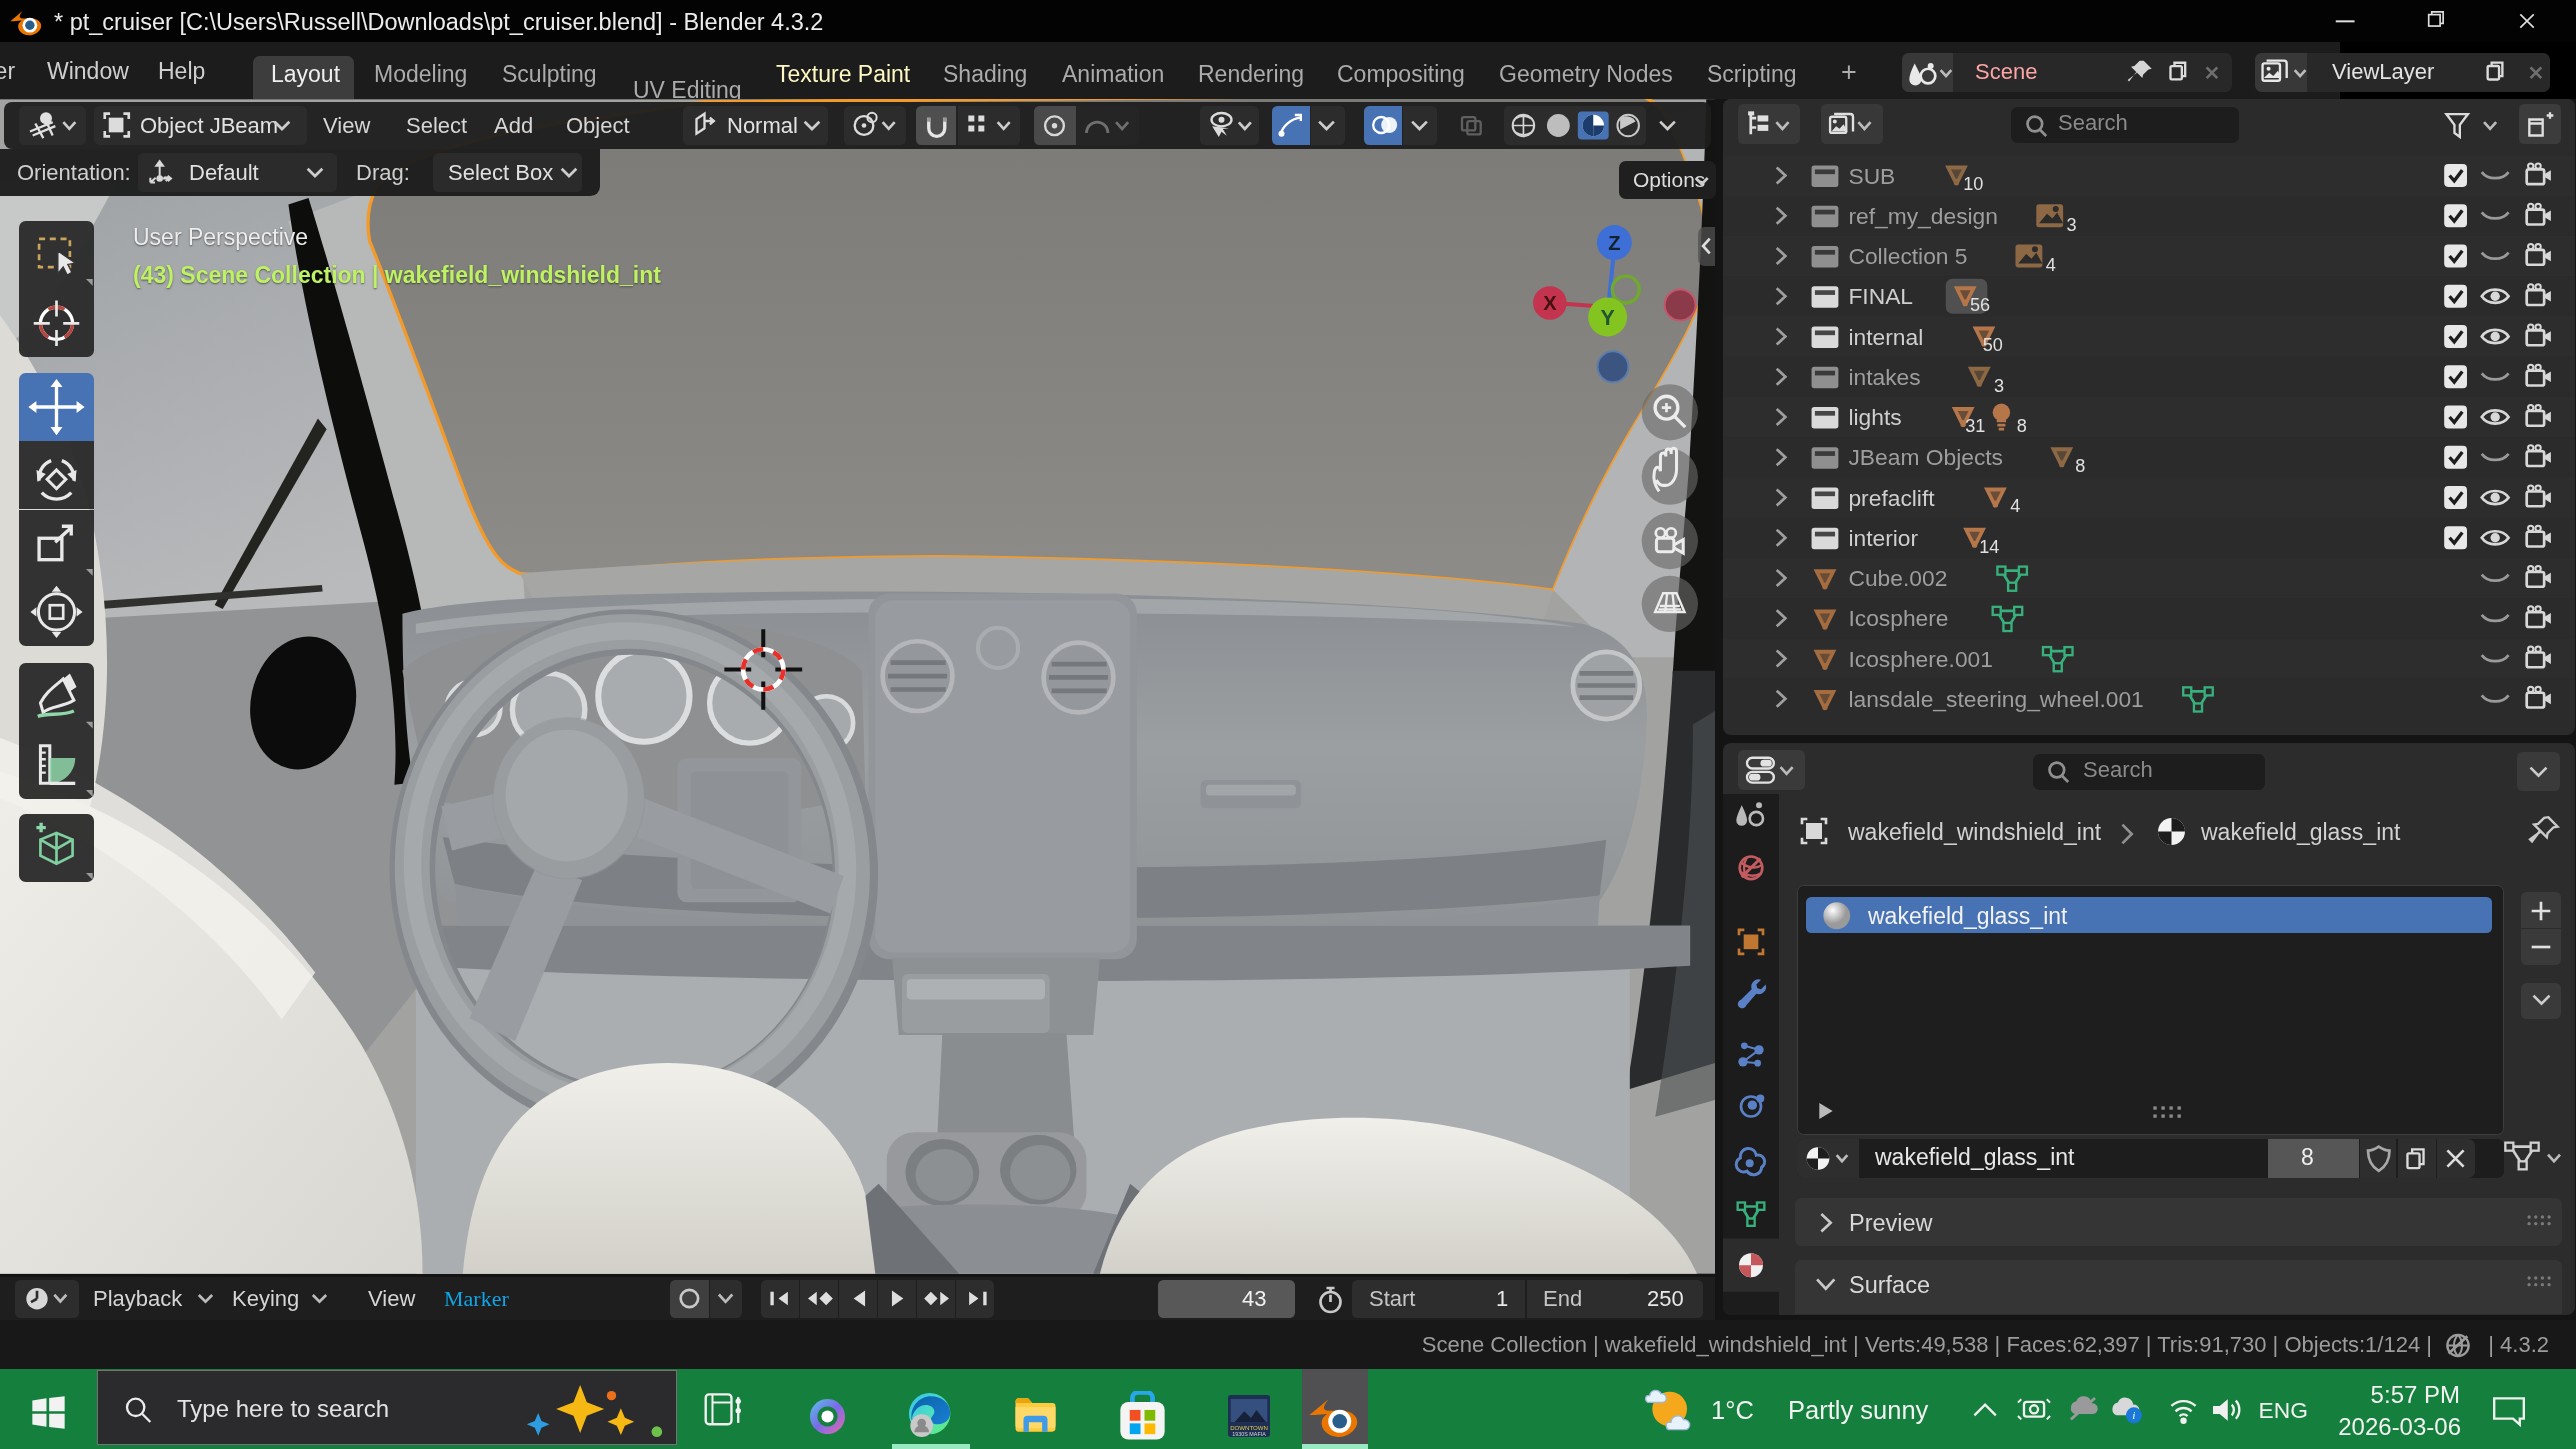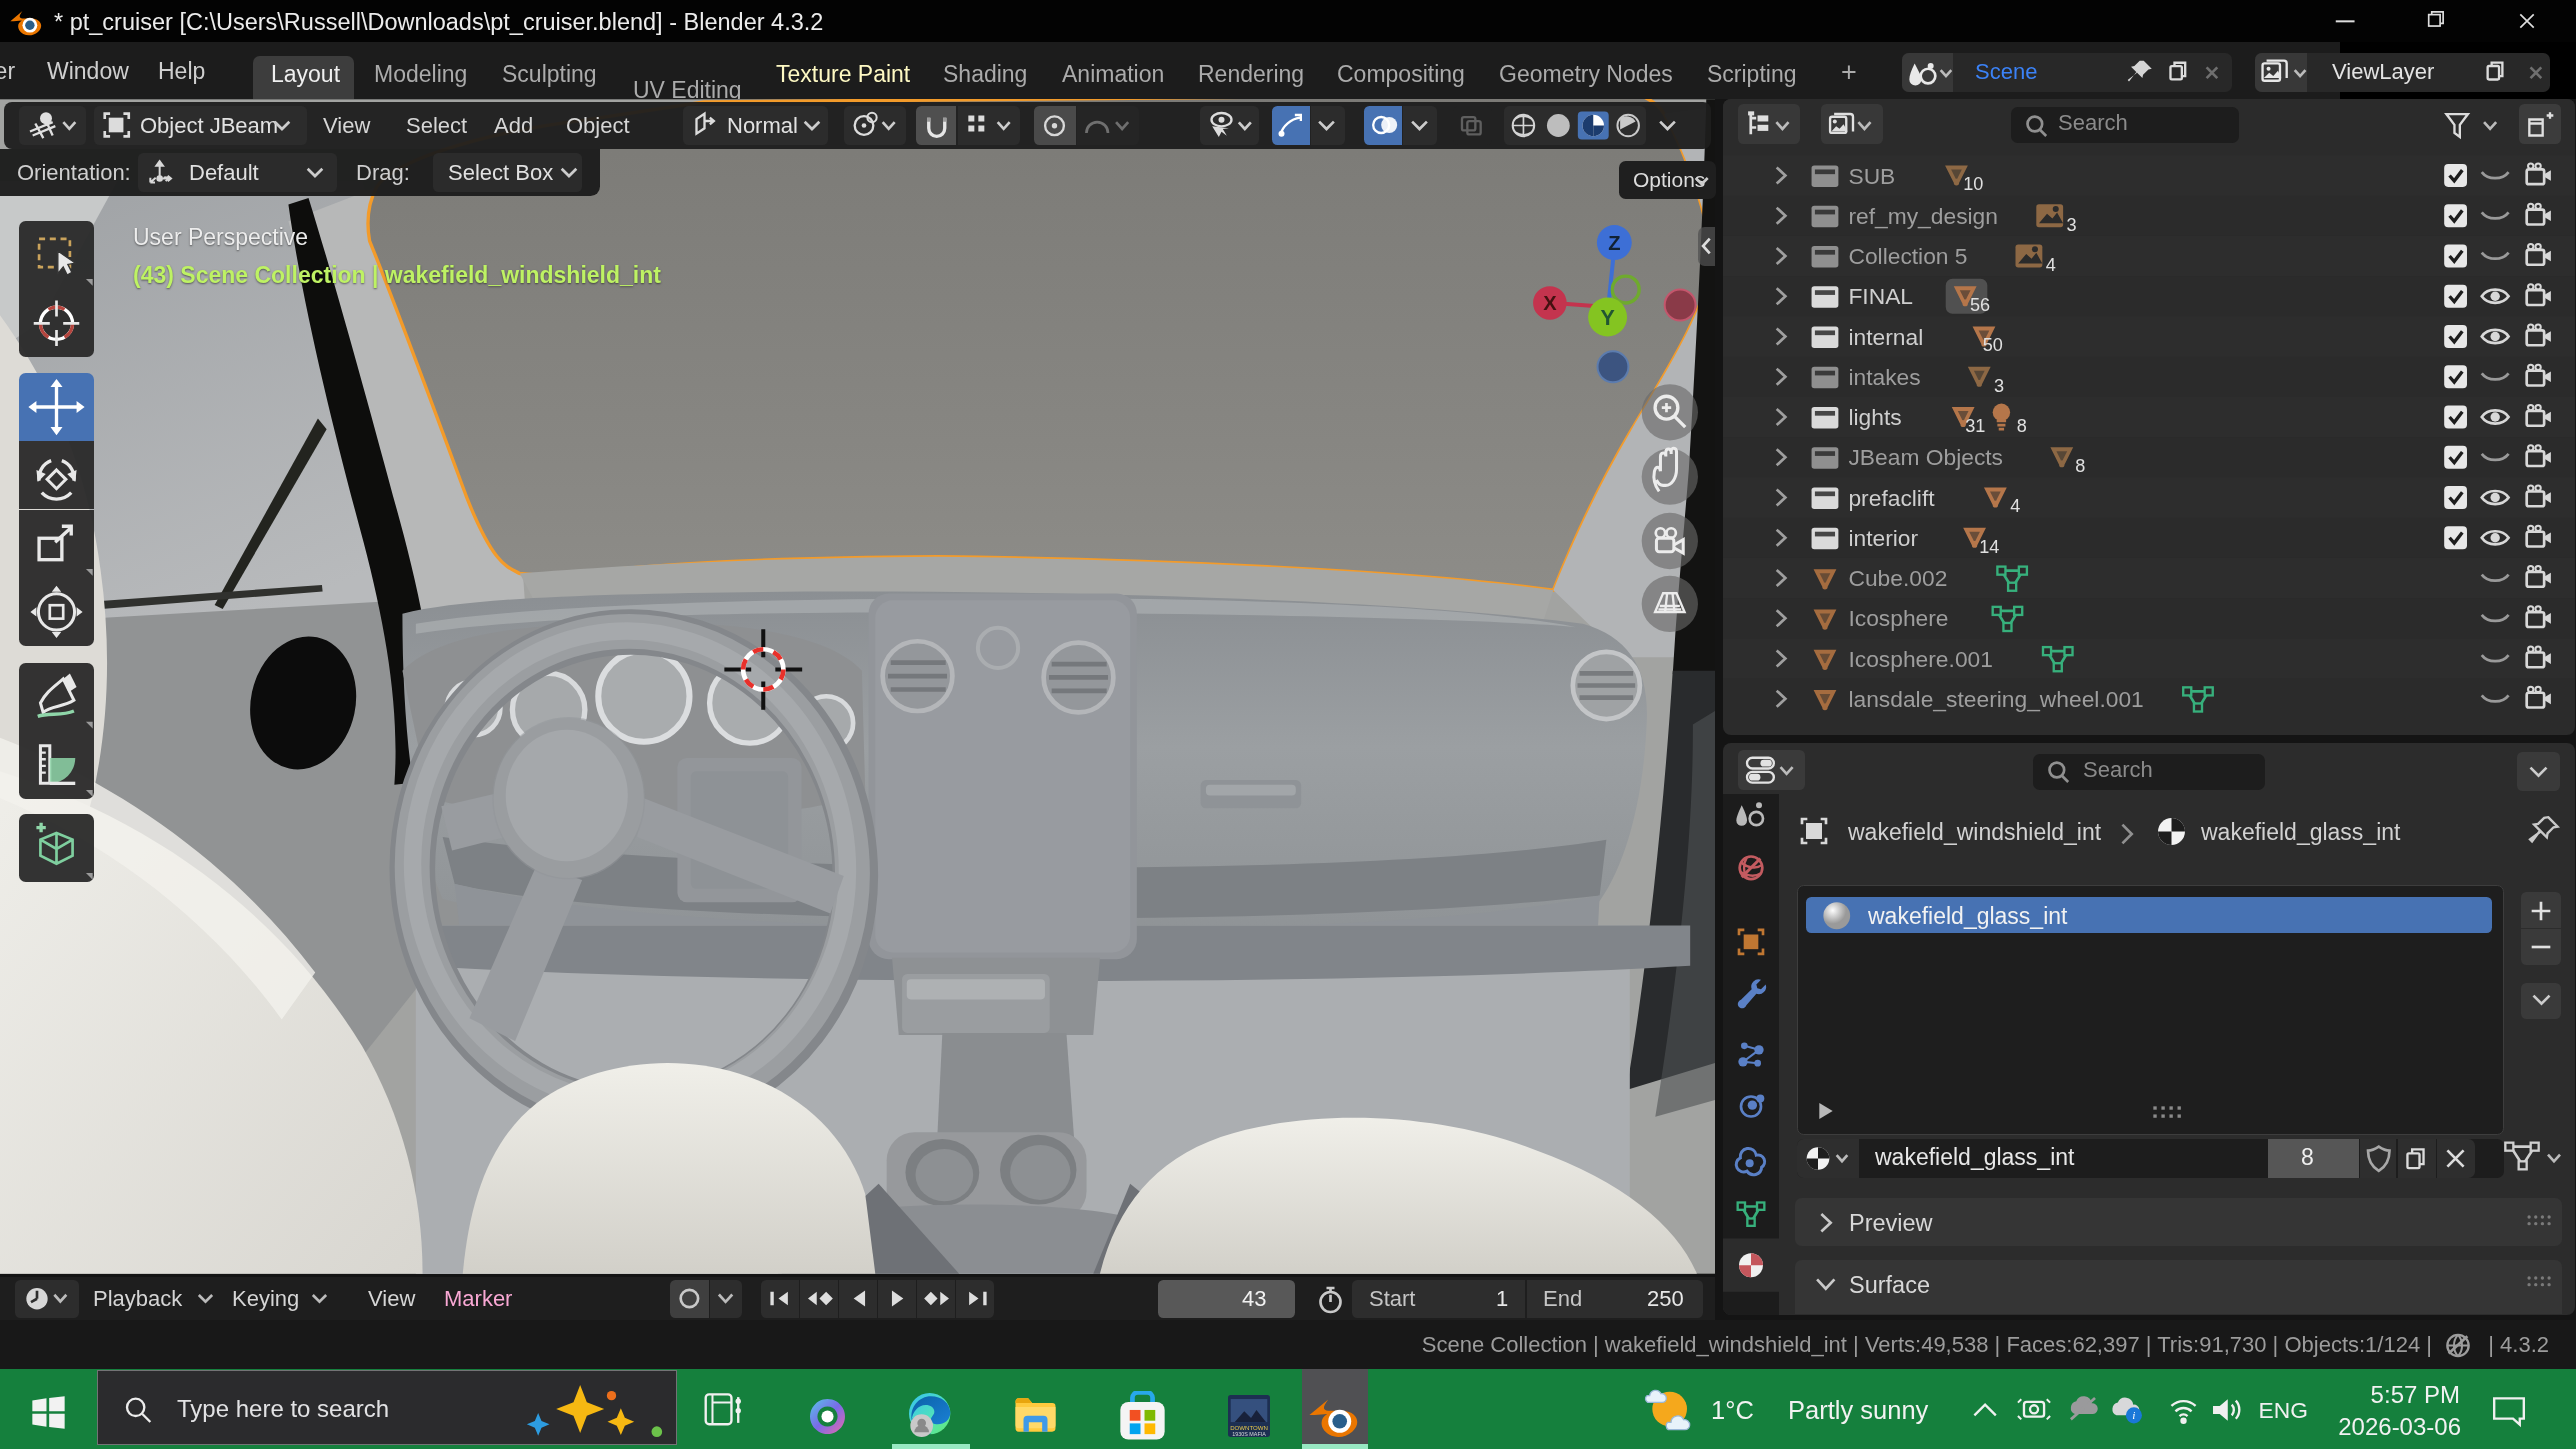--- a/index.html
+++ b/index.html
@@ -46,21 +46,21 @@
   <div class="abs txt" style="left:1841px;top:14.8px;color:#ababab;font-size:27px;">+</div>
 
   <div class="abs" style="left:1902px;top:10.7px;width:330px;height:39px;background:#282828;border-radius:6.7px;"></div>
   <div class="abs" style="left:1902px;top:10.7px;width:51px;height:39px;background:#383838;border-radius:6.7px 0 0 6.7px;"></div>
   <svg class="abs" style="left:1908px;top:16px;" width="44" height="29.5" viewBox="0 0 66 44">
     <path d="M10 8 C16 20 20 26 20 32 a9 9 0 0 1 -18 0 C2 26 5 18 10 8 Z" fill="#e8e8e8"></path>
     <circle cx="30" cy="27" r="11" fill="none" stroke="#e8e8e8" stroke-width="4"></circle>
     <circle cx="34" cy="12" r="4.5" fill="#e8e8e8"></circle>
     <path d="M49 18 l8 9 8-9" fill="none" stroke="#bbb" stroke-width="4"></path>
   </svg>
-  <div class="abs txt" style="left:1975px;top:17.4px;color:#3b82f6;">Scene</div>
+  <div class="abs txt" style="left:1975px;top:17.4px;color:#fca5a5;">Scene</div>
   <svg class="abs" style="left:2125px;top:16px;" width="107" height="29.5" viewBox="0 0 160 44">
     <path d="M28 4 l12 12 -5 1 -8 8 -1 5 -9-9 -11 14 -2-2 14-11 -9-9 5-1 8-8 Z" fill="#d5d5d5"></path>
     <rect x="68" y="12" width="17" height="20" rx="2" fill="none" stroke="#dcdcdc" stroke-width="3.5"></rect>
     <path d="M74 12 v-5 h16 v20 h-5" fill="none" stroke="#dcdcdc" stroke-width="3.5"></path>
     <path d="M122 14 l16 16 M138 14 l-16 16" stroke="#6f6f6f" stroke-width="4"></path>
   </svg>
 
   <div class="abs" style="left:2255px;top:10.7px;width:295px;height:39px;background:#282828;border-radius:6.7px;"></div>
   <div class="abs" style="left:2255px;top:10.7px;width:52px;height:39px;background:#383838;border-radius:6.7px 0 0 6.7px;"></div>
   <svg class="abs" style="left:2261px;top:16px;" width="46" height="29.5" viewBox="0 0 68 44">
@@ -951,21 +951,21 @@
   </svg>
   <div class="abs txt" style="left:93px;top:9.4px;color:#d5d5d5;">Playback</div>
   <svg class="abs" style="left:196px;top:16px;" width="19" height="12" viewBox="0 0 28 18">
       <path d="M4 3 l10 10 10-10" fill="none" stroke="#bbb" stroke-width="4"></path>
     </svg>
   <div class="abs txt" style="left:232px;top:9.4px;color:#d5d5d5;">Keying</div>
   <svg class="abs" style="left:310px;top:16px;" width="19" height="12" viewBox="0 0 28 18">
       <path d="M4 3 l10 10 10-10" fill="none" stroke="#bbb" stroke-width="4"></path>
     </svg>
   <div class="abs txt" style="left:368px;top:9.4px;color:#d5d5d5;">View</div>
-  <div class="abs txt" style="left:444px;top:9.4px;color:#f9a8d4;">Marker</div>
+  <div class="abs txt" style="left:444px;top:9.4px;color:#0ea5e9;font-family:Liberation Serif, serif;">Marker</div>
   <div class="abs" style="left:670px;top:2.7px;width:39px;height:38px;background:#3f3f3f;border-radius:5.4px 0 0 5.4px;"></div>
   <div class="abs" style="left:710px;top:2.7px;width:32px;height:38px;background:#2d2d2d;border-radius:0 5.4px 5.4px 0;"></div>
   <svg class="abs" style="left:676px;top:8px;" width="67" height="27" viewBox="0 0 100 40">
     <circle cx="20" cy="20" r="13" fill="none" stroke="#c9c9c9" stroke-width="4"></circle>
     <path d="M64 14 l10 11 10-11" fill="none" stroke="#bbb" stroke-width="4"></path>
   </svg>
   <div id="playbtns">
     <div class="abs" style="left:761px;top:2.7px;width:38px;height:38px;background:#2d2d2d;border-radius:5.4px 0 0 5.4px;"></div>
     <div class="abs" style="left:800px;top:2.7px;width:38px;height:38px;background:#2d2d2d;"></div>
     <div class="abs" style="left:839px;top:2.7px;width:38px;height:38px;background:#2d2d2d;"></div>

